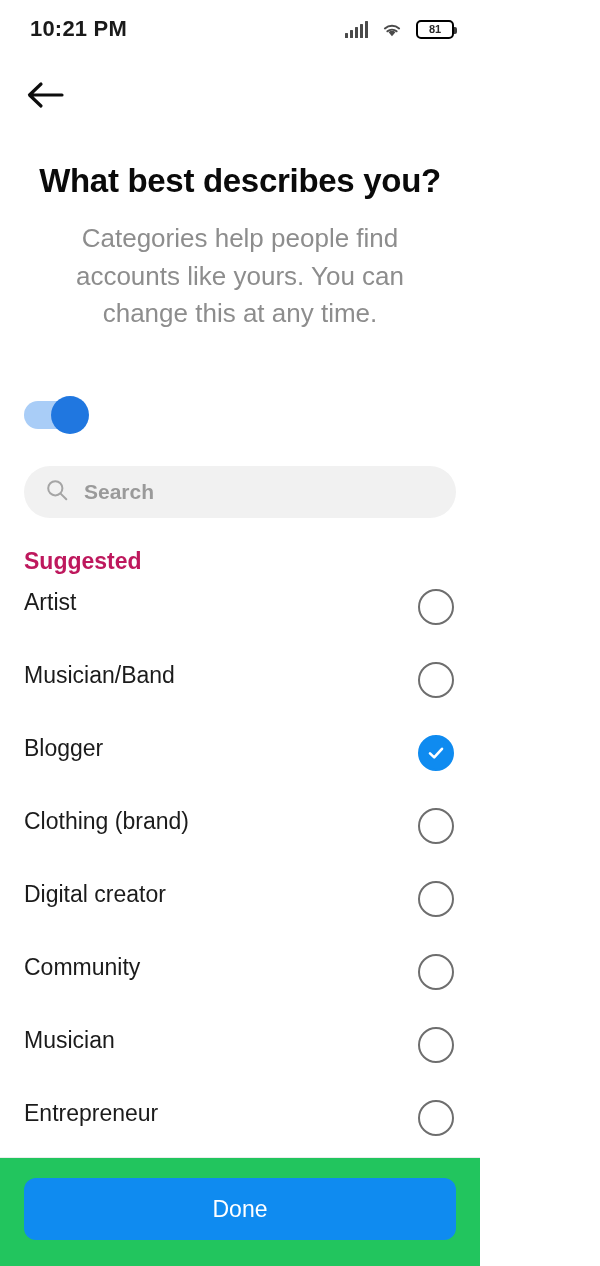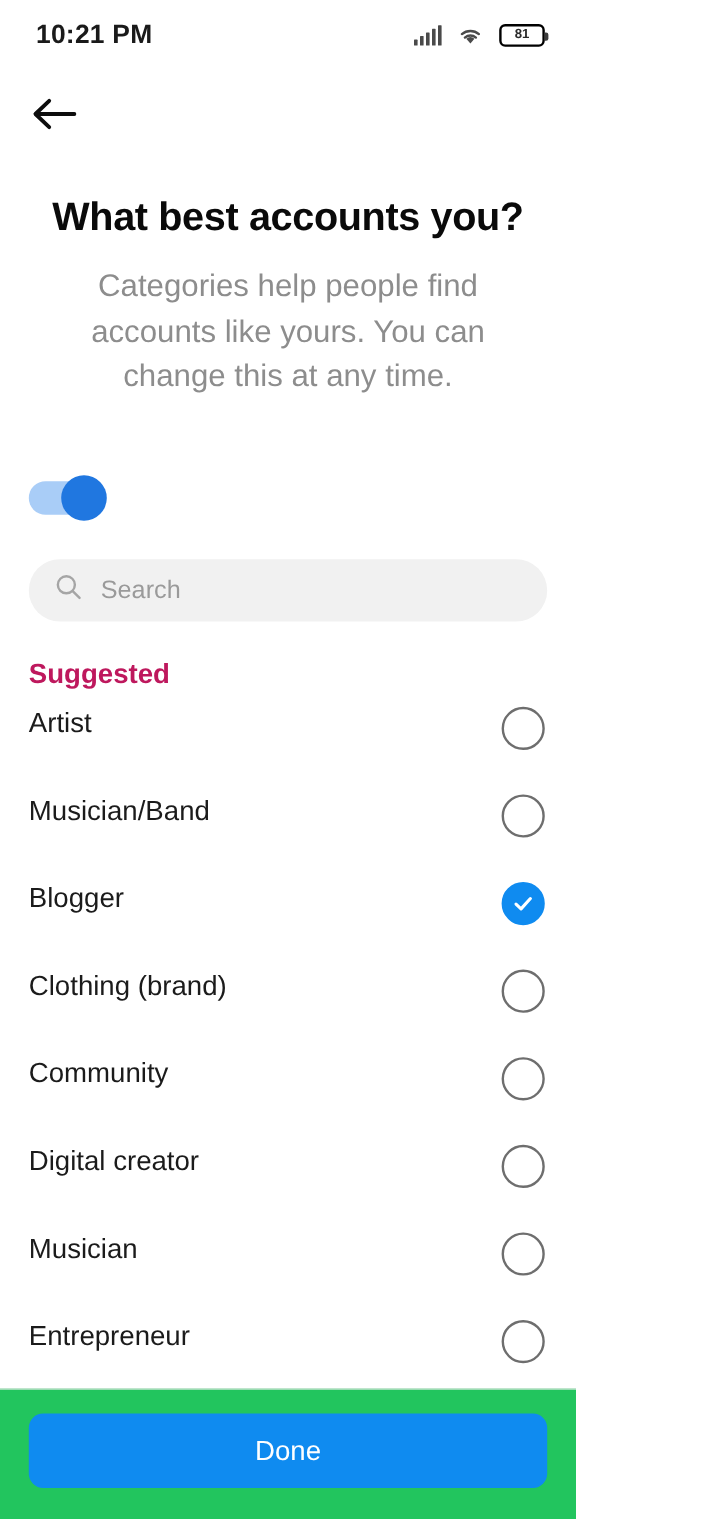--- a/index.html
+++ b/index.html
@@ -94,20 +94,21 @@
   }
 
   
   .search-wrap { padding: 26px 24px 0; }
   .search-box {
     height: 52px;
     background: #f1f1f1; border-radius: 26px;
     display: flex; align-items: center;
     padding: 0 22px; gap: 16px;
     cursor: text;
+    font-weight: bold;
   }
   .search-ph { font-size: 21px; color: #9a9a9a; }
 
   
   .list-area { flex: 1 1 auto; overflow: hidden; position: relative; }
   .sec-title {
     font-size: 23px; font-weight: bold; color: #be185d;
     padding: 30px 24px 0;
   }
   .cat-list { padding-top: 14px; }
@@ -177,21 +178,21 @@
     <button class="back-btn">
       <span>
         <svg width="38" height="30" viewBox="0 0 38 30">
           <path d="M36 15 H4 M15 4 L3.5 15 L15 26" stroke="#0d0d0d" stroke-width="3.2" fill="none" stroke-linecap="round" stroke-linejoin="round"></path>
         </svg>
       </span>
     </button>
   </div>
 
   <div class="header">
-    <div class="title">What best accounts you?</div>
+    <div class="title">What best describes you?</div>
     <div class="subtitle">Categories help people find accounts like yours. You can change this at any time.</div>
   </div>
 
   <div class="toggle-row">
     <div class="switch">
       <span class="thumb"></span>
     </div>
   </div>
 
   <div class="search-wrap">
@@ -223,25 +224,25 @@
             <svg width="20" height="20" viewBox="0 0 20 20">
               <path d="M4 10.4 L8.2 14.4 L16 5.8" stroke="#ffffff" stroke-width="2.6" fill="none" stroke-linecap="round" stroke-linejoin="round"></path>
             </svg>
           </span>
         </div>
         <div class="cat-row">
           <span class="cat-label">Clothing (brand)</span>
           <span class="radio"></span>
         </div>
         <div class="cat-row">
+          <span class="cat-label">Digital creator</span>
+          <span class="radio"></span>
+        </div>
+        <div class="cat-row">
           <span class="cat-label">Community</span>
-          <span class="radio"></span>
-        </div>
-        <div class="cat-row">
-          <span class="cat-label">Digital creator</span>
           <span class="radio"></span>
         </div>
         <div class="cat-row">
           <span class="cat-label">Musician</span>
           <span class="radio"></span>
         </div>
         <div class="cat-row">
           <span class="cat-label">Entrepreneur</span>
           <span class="radio"></span>
         </div>

